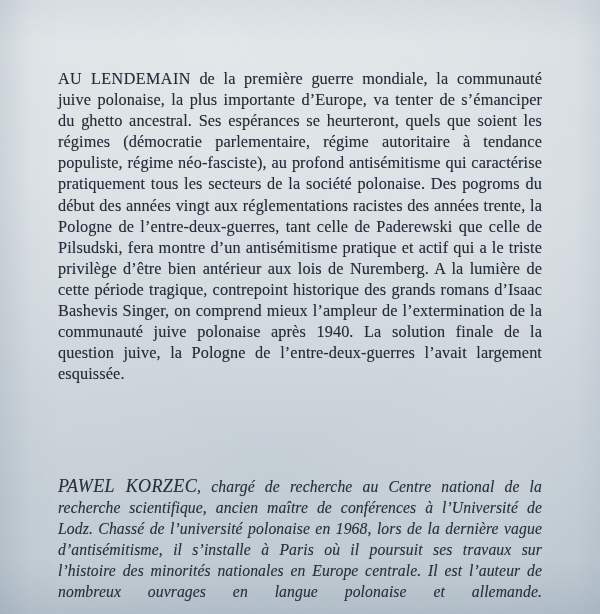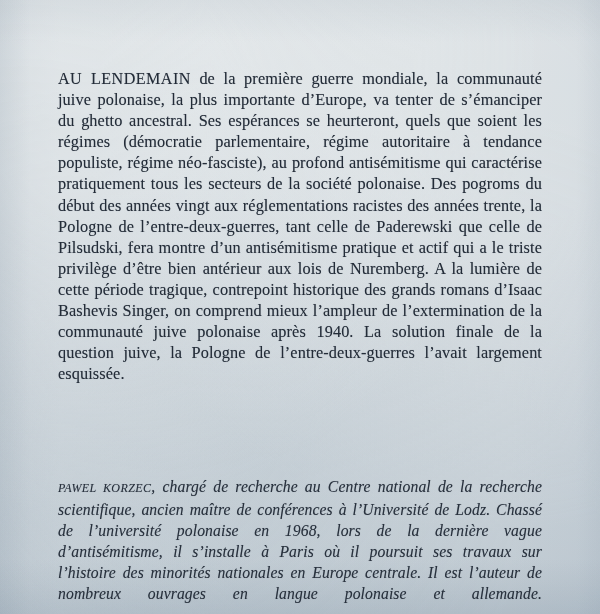--- a/index.html
+++ b/index.html
@@ -96,21 +96,21 @@
     color: #28313d;
   }
 
   .smallcaps {
     font-variant: small-caps;
     letter-spacing: .45px;
     font-size: 16.1px;
   }
   .bio .smallcaps {
     font-style: italic;
-    font-size: 12px;
+    font-size: 18px;
     letter-spacing: .4px;
   }
 
   
   .para::after {
     content: "";
     display: inline-block;
     width: 100%;
   }
 </style>

